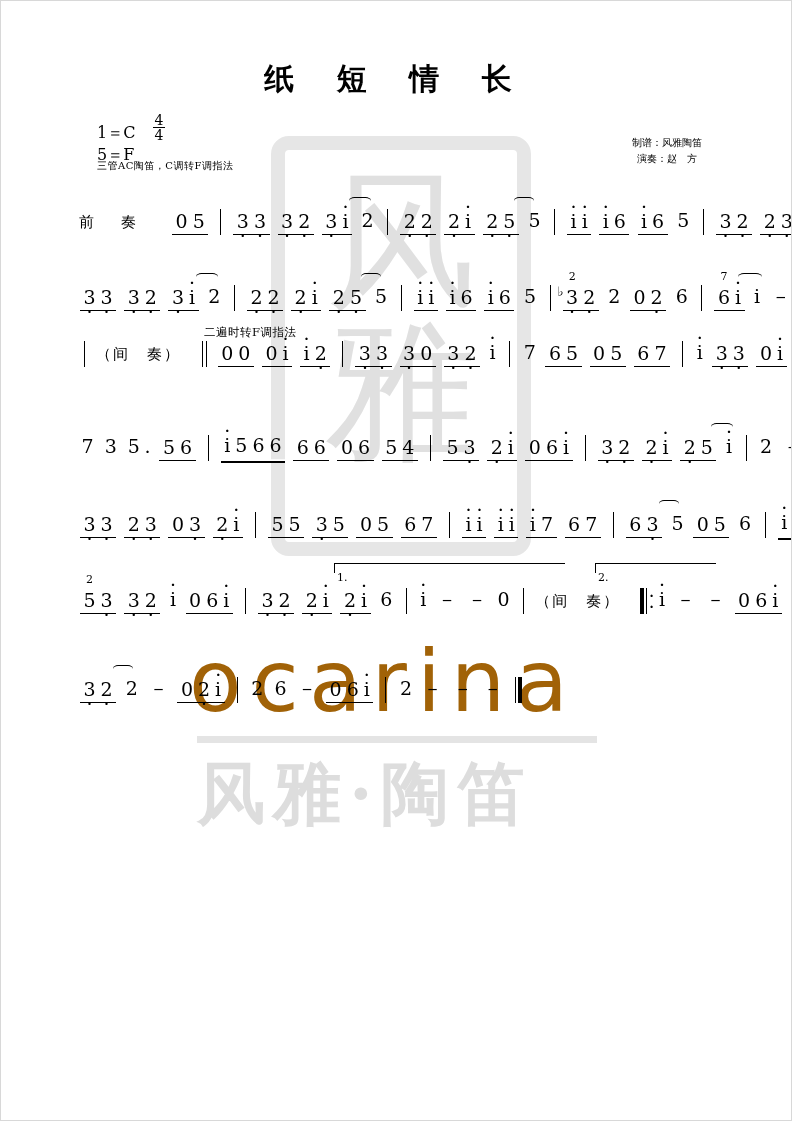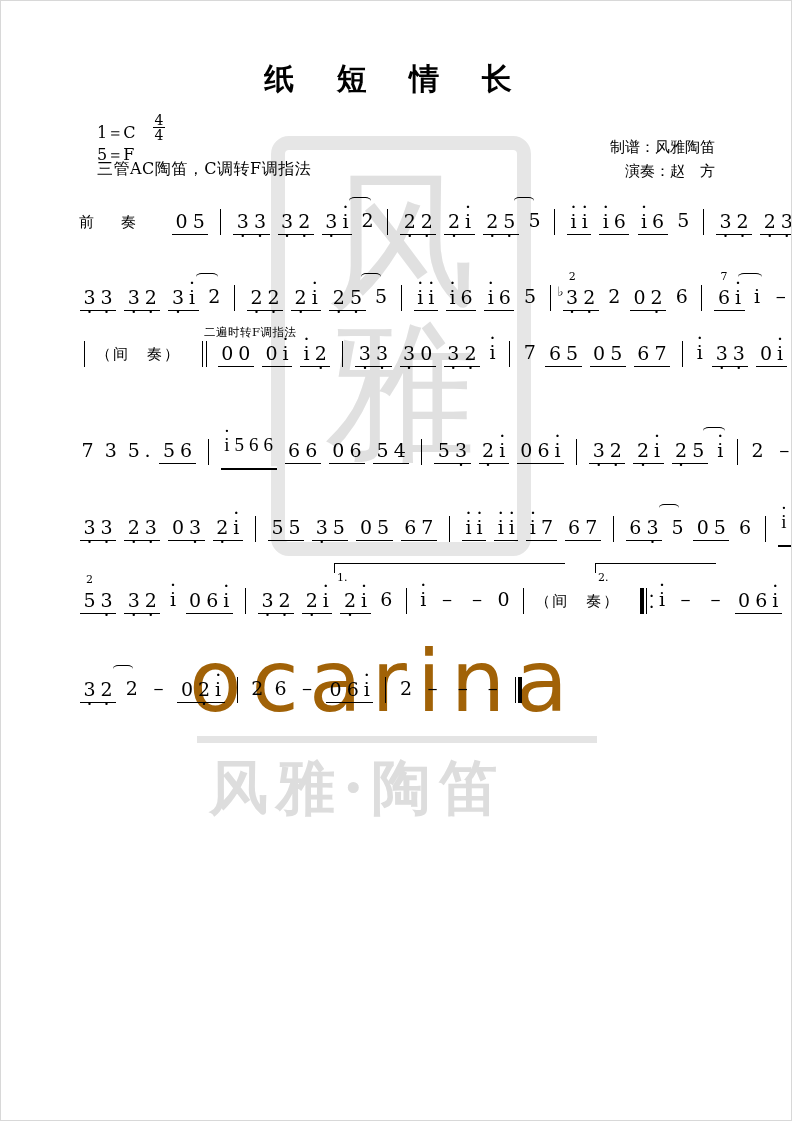--- a/index.html
+++ b/index.html
@@ -57,25 +57,24 @@
     left: 196px;
     top: 735px;
     width: 400px;
     height: 7px;
     background: #e4e4e4;
   }
   .wm-brand {
     left: 196px;
     top: 748px;
     font-family: "DejaVu Serif", serif;
-    font-size: 59px;
+    font-size: 68px;
     letter-spacing: 8px;
     color: #dddddd;
     font-weight: 700;
-    margin-left: 12px;
   }
 
   
   .content { position: relative; z-index: 2; }
 
   .title {
     position: absolute;
     left: 0; right: 0;
     top: 58px;
     text-align: center;
@@ -102,30 +101,30 @@
     font-size: 14px;
     line-height: 1.0;
   }
   .keyblock .frac .num { display: block; border-bottom: 1.6px solid #000; padding: 0 2px; }
   .keyblock .frac .den { display: block; padding: 0 2px; }
   .fingering {
     position: absolute;
     left: 96px;
     top: 158px;
     font-family: "DejaVu Serif", serif;
-    font-size: 16px;
+    font-size: 10px;
     letter-spacing: 0.5px;
   }
   .credits {
     position: absolute;
-    right: 76px;
+    right: 89px;
     top: 134px;
-    text-align: right;
-    font-family: "DejaVu Serif", serif;
-    font-size: 15px;
+    text-align: center;
+    font-family: "DejaVu Serif", serif;
+    font-size: 10px;
     line-height: 1.6;
   }
 
   
   .sys {
     position: absolute;
     left: 78px;
     width: 636px;
     height: 46px;
     font-family: "DejaVu Serif", serif;
@@ -148,21 +147,21 @@
 
   
   .g {
     display: inline-block;
     vertical-align: middle;
     position: relative;
     margin: 0 1px;
     padding: 0 1px;
   }
   .g.u1 { border-bottom: 1.7px solid #000; padding-bottom: 2px; }
-  .g.u2 { border-bottom: 1.7px solid #000; padding-bottom: 12px; box-shadow: inset 0 -3px 0 -1.3px #fff; font-family: Liberation Serif, serif; }
+  .g.u2 { border-bottom: 1.7px solid #000; padding-bottom: 5px; box-shadow: inset 0 -3px 0 -1.3px #fff; }
   .g.u2::after {
     content: "";
     position: absolute;
     left: 0; right: 0;
     bottom: -1.7px;
     border-bottom: 1.7px solid #000;
   }
   .n {
     display: inline-block;
     position: relative;

